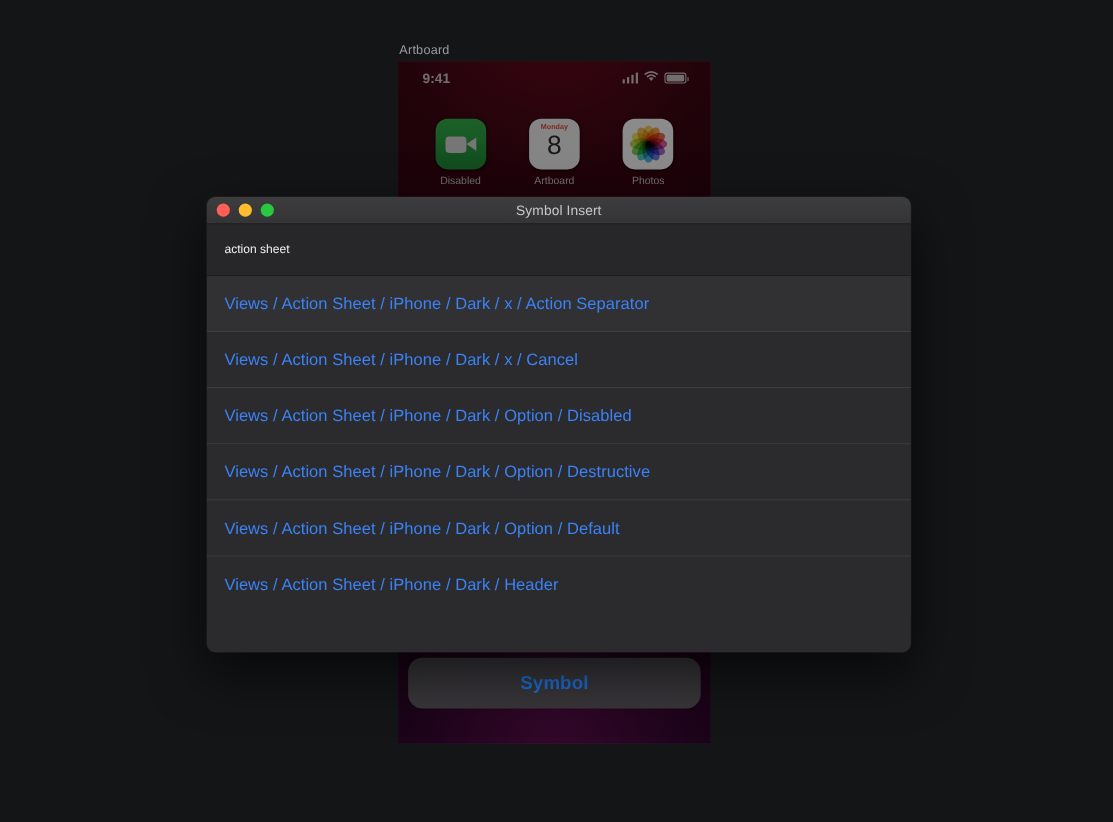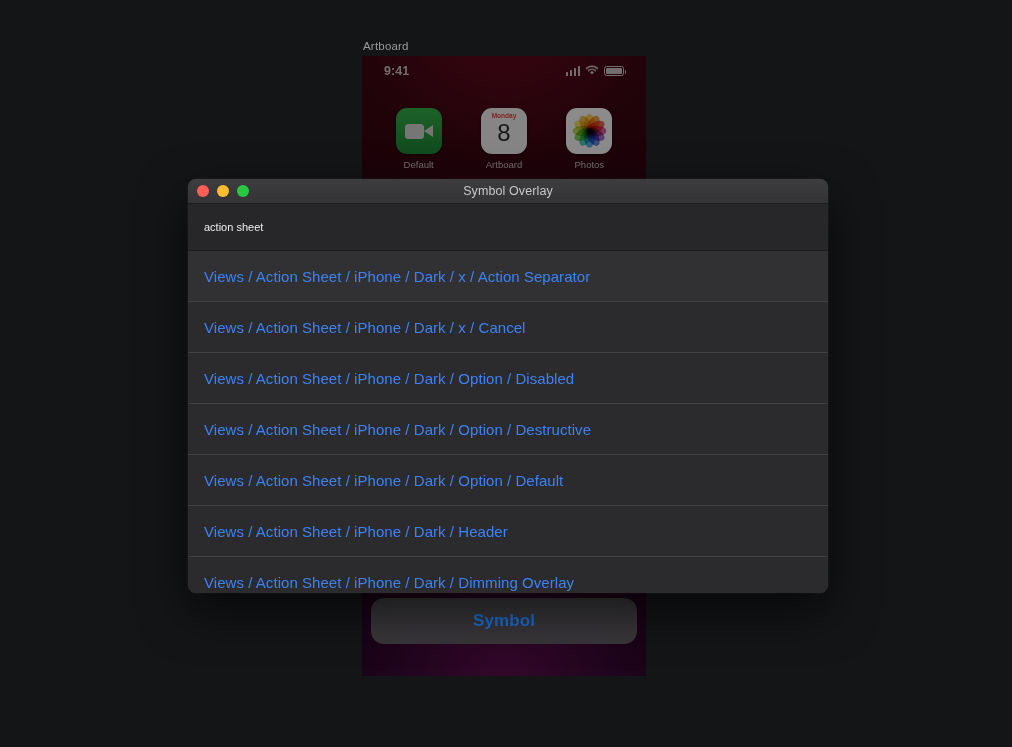--- a/index.html
+++ b/index.html
@@ -376,21 +376,21 @@
         </div>
       </div>
 
       <div class="app-grid">
 
         <div class="app">
           <div class="app-icon ico-facetime">
             <span class="ft-cam"></span>
               <span class="ft-tri"></span>
           </div>
-          <div class="app-label">Default</div>
+          <div class="app-label">Disabled</div>
         </div>
 
         <div class="app">
           <div class="app-icon ico-calendar">
             <span class="cal-day">Monday</span>
             <span class="cal-num">8</span>
           </div>
           <div class="app-label">Artboard</div>
         </div>
 
@@ -426,21 +426,21 @@
   </div>
 
   <div id="symbol-window">
 
     <div class="titlebar">
       <div class="traffic">
         <span class="light close"></span>
         <span class="light min"></span>
         <span class="light max"></span>
       </div>
-      <div class="win-title">Symbol Overlay</div>
+      <div class="win-title">Symbol Insert</div>
     </div>
 
     <div class="search-row">
       <input class="search-input" type="text" value="action sheet" placeholder="Search symbols" style="">
     </div>
 
     <div class="result-list">
         <div class="result-row selected">
           <span>Views / Action Sheet / iPhone / Dark / x / Action Separator</span>
         </div>
@@ -452,20 +452,17 @@
         </div>
         <div class="result-row">
           <span>Views / Action Sheet / iPhone / Dark / Option / Destructive</span>
         </div>
         <div class="result-row">
           <span>Views / Action Sheet / iPhone / Dark / Option / Default</span>
         </div>
         <div class="result-row">
           <span>Views / Action Sheet / iPhone / Dark / Header</span>
         </div>
-        <div class="result-row">
-          <span>Views / Action Sheet / iPhone / Dark / Dimming Overlay</span>
-        </div>
       </div>
 
   </div>
 
 </div>
 
 </body></html>

